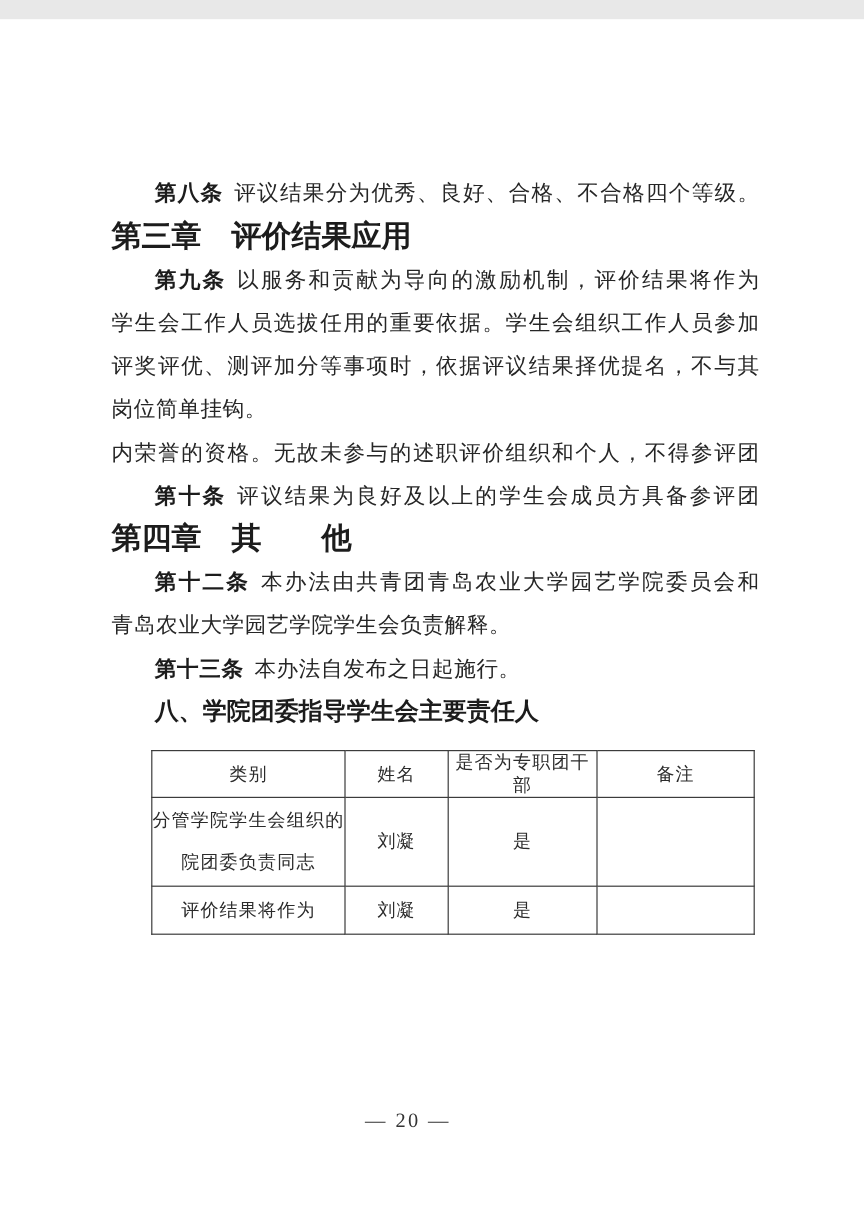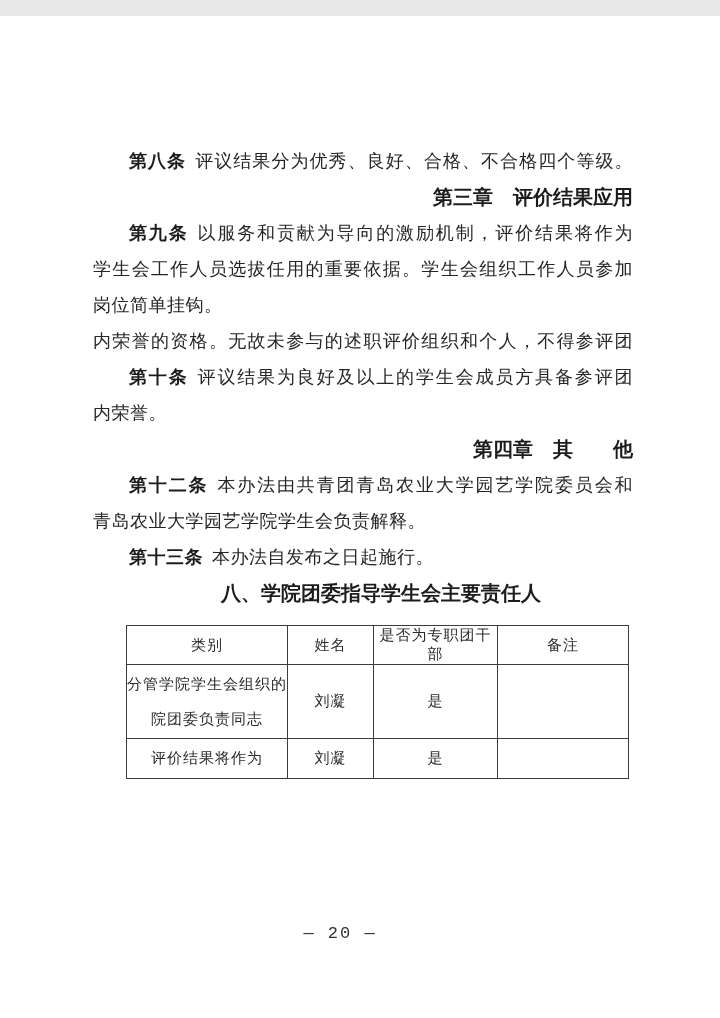--- a/index.html
+++ b/index.html
@@ -33,37 +33,36 @@
   .indent { text-indent: 36px; }
   .term {
     font-weight: bold;
     color: #1c1c1c;
     font-family: "Liberation Sans", "DejaVu Sans", sans-serif;
   }
   .rest { margin-left: 9px; }
   .chapter {
     height: 36px;
     line-height: 36px;
-    text-align: right;
+    text-align: left;
     font-weight: bold;
-    font-size: 20px;
+    font-size: 25px;
     color: #1c1c1c;
     font-family: "Liberation Sans", "DejaVu Sans", sans-serif;
   }
   .gap-top { margin-top: 8px; }
   .h2 {
     height: 36px;
     line-height: 36px;
     font-weight: bold;
     font-size: 20px;
     color: #1c1c1c;
     text-indent: 36px;
     font-family: "Liberation Sans", "DejaVu Sans", sans-serif;
     white-space: nowrap;
-    text-align: center;
   }
   table.resp {
     border-collapse: collapse;
     table-layout: fixed;
     width: 502px;
     margin: 14px 0 0 33px;
   }
   table.resp td {
     border: 1px solid #3c3c3c;
     text-align: center;
@@ -80,49 +79,48 @@
   .cell-line { line-height: 35px; height: 35px; }
   .footer {
     position: absolute;
     left: 0;
     top: 908px;
     width: 680px;
     text-align: center;
     font-size: 17px;
     color: #333333;
     letter-spacing: 2px;
-    font-family: Liberation Mono, monospace;
   }
 </style>
 </head>
 <body>
 
 <div class="page">
   <div class="content">
 
     <div class="line fill indent">
       <span class="term">第八条</span><span class="rest">评议结果分为优秀、良好、合格、不合格四个等级。</span>
     </div>
 
     <div class="chapter">第三章　评价结果应用</div>
 
     <div>
       <div class="line fill indent">
         <span class="term">第九条</span><span class="rest">以服务和贡献为导向的激励机制，评价结果将作为</span>
       </div>
       <div class="line fill">学生会工作人员选拔任用的重要依据。学生会组织工作人员参加</div>
+      <div class="line fill">评奖评优、测评加分等事项时，依据评议结果择优提名，不与其</div>
       <div class="line">岗位简单挂钩。</div>
     </div>
 
     <div>
       <div class="line fill">内荣誉的资格。无故未参与的述职评价组织和个人，不得参评团</div>
       <div class="line fill indent">
         <span class="term">第十条</span><span class="rest">评议结果为良好及以上的学生会成员方具备参评团</span>
       </div>
-      <div class="line">内荣誉。</div>
     </div>
 
     <div class="chapter">第四章　其　　他</div>
 
 
     <div>
       <div class="line fill indent">
         <span class="term">第十二条</span><span class="rest">本办法由共青团青岛农业大学园艺学院委员会和</span>
       </div>
       <div class="line">青岛农业大学园艺学院学生会负责解释。</div>

